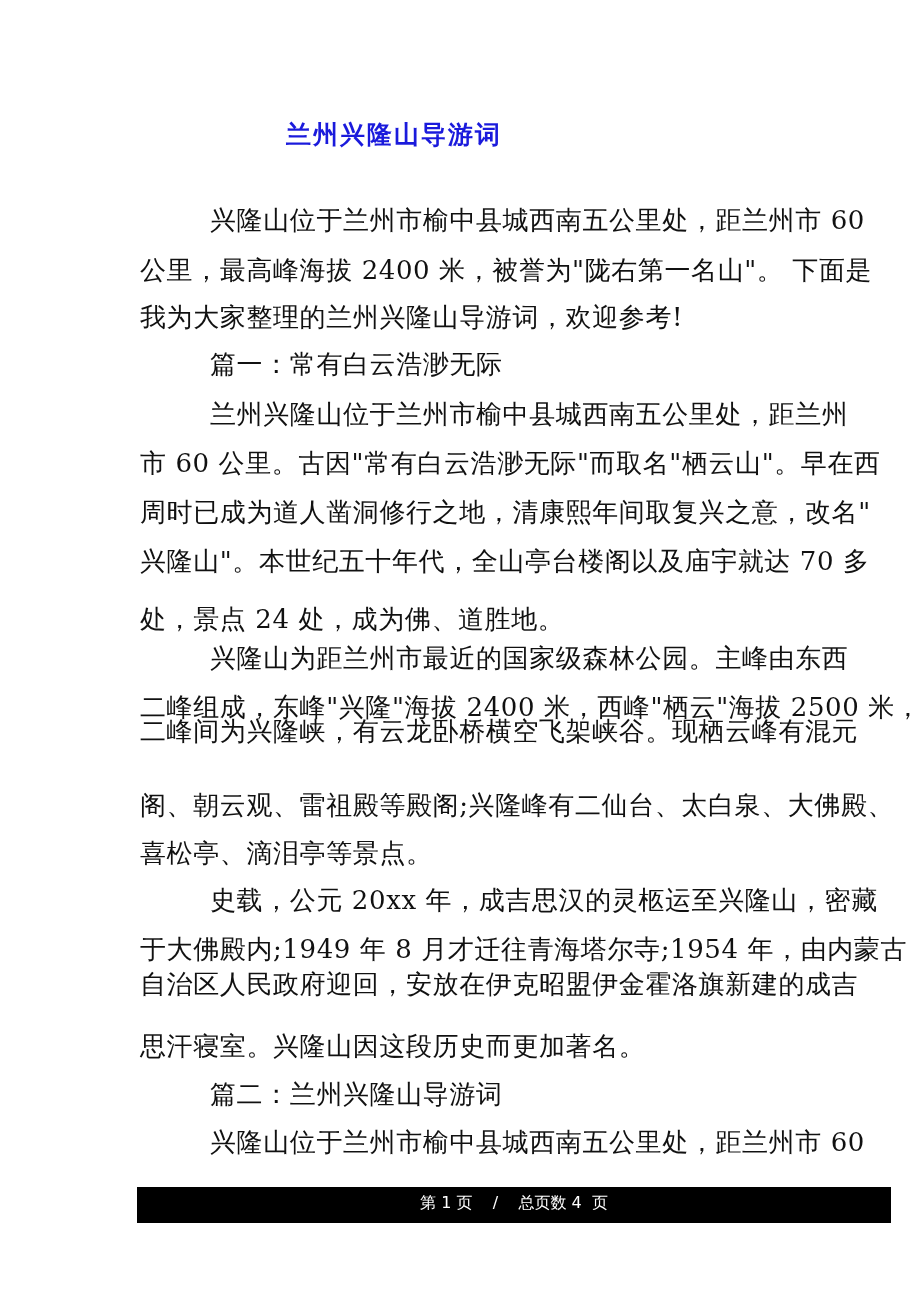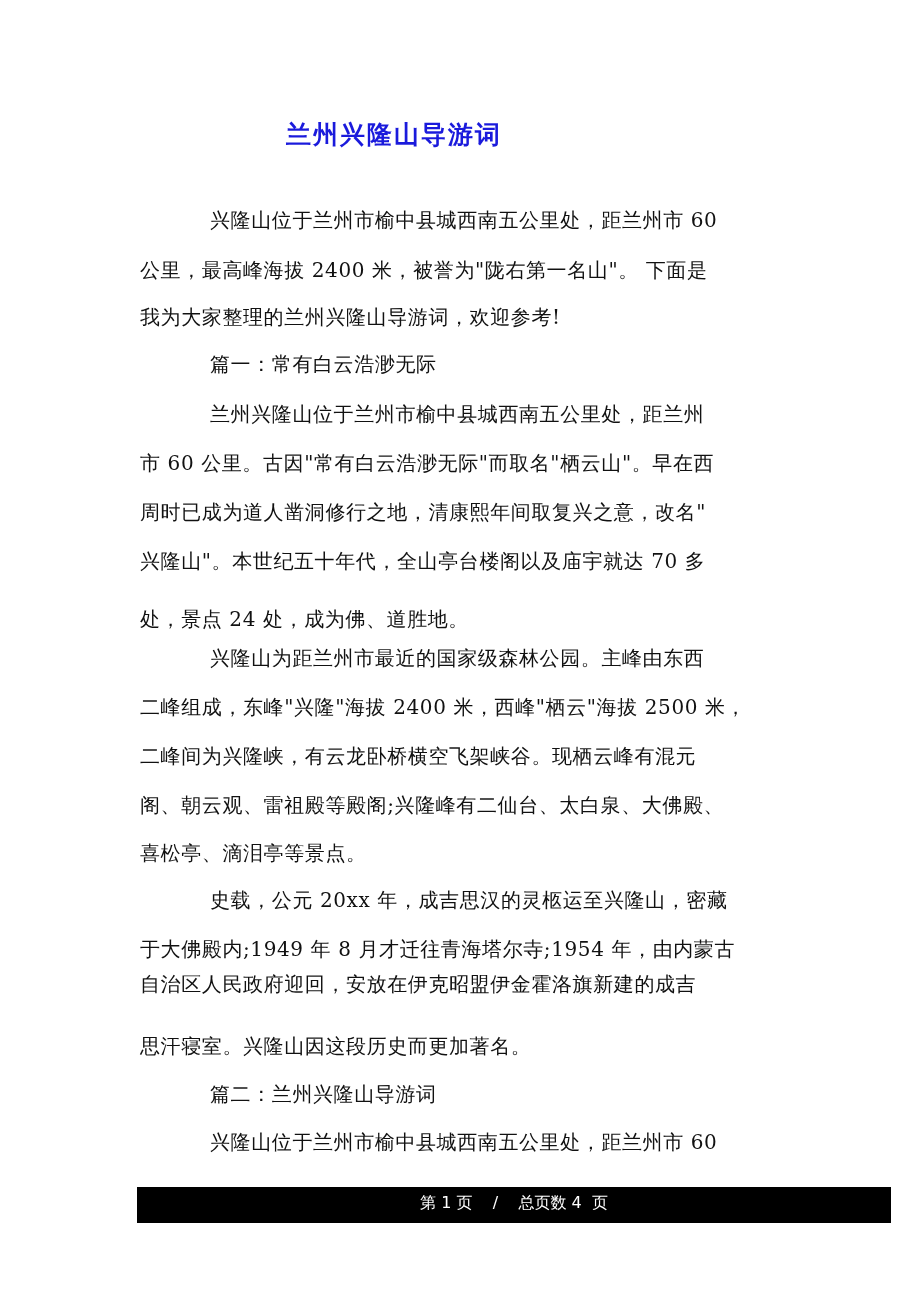--- a/index.html
+++ b/index.html
@@ -1,21 +1,21 @@
 <!DOCTYPE html>
 <html><head>
 <meta charset="utf-8">
 <style>
   html, body { margin: 0; padding: 0; background: #ffffff; }
   body { width: 920px; height: 1302px; position: relative; overflow: hidden;
          font-family: "DejaVu Serif", "Liberation Serif", serif; color: #111; }
   .title { position: absolute; top: 118px; left: 0; width: 788px; text-align: center;
            font-family: "DejaVu Sans", sans-serif; font-weight: bold; font-size: 25px;
            color: #1a1adc; letter-spacing: 2px; }
-  .line { position: absolute; left: 140px; font-size: 20px; line-height: 30px;
+  .line { position: absolute; left: 140px; font-size: 26px; line-height: 30px;
           white-space: nowrap; letter-spacing: 0.6px; }
   .indent { left: 210px; }
   .footer { position: absolute; left: 137px; top: 1187px; width: 754px; height: 36px;
             background: #000; color: #fff; text-align: center;
             font-family: "DejaVu Sans", sans-serif; font-size: 16px; line-height: 32px;
             white-space: pre; }
 </style>
 </head>
 <body>
 
@@ -26,21 +26,21 @@
   <div class="line" style="top: 255px;">公里，最高峰海拔 2400 米，被誉为"陇右第一名山"。 下面是</div>
   <div class="line" style="top: 302px;">我为大家整理的兰州兴隆山导游词，欢迎参考!</div>
   <div class="line indent" style="top: 349px;">篇一：常有白云浩渺无际</div>
   <div class="line indent" style="top: 399px;">兰州兴隆山位于兰州市榆中县城西南五公里处，距兰州</div>
   <div class="line" style="top: 448px;">市 60 公里。古因"常有白云浩渺无际"而取名"栖云山"。早在西</div>
   <div class="line" style="top: 497px;">周时已成为道人凿洞修行之地，清康熙年间取复兴之意，改名"</div>
   <div class="line" style="top: 546px;">兴隆山"。本世纪五十年代，全山亭台楼阁以及庙宇就达 70 多</div>
   <div class="line" style="top: 604px; text-align: center;">处，景点 24 处，成为佛、道胜地。</div>
   <div class="line indent" style="top: 643px;">兴隆山为距兰州市最近的国家级森林公园。主峰由东西</div>
   <div class="line" style="top: 692px;">二峰组成，东峰"兴隆"海拔 2400 米，西峰"栖云"海拔 2500 米，</div>
-  <div class="line" style="top: 741px;">二峰间为兴隆峡，有云龙卧桥横空飞架峡谷。现栖云峰有混元</div>
+  <div class="line" style="top: 716px;">二峰间为兴隆峡，有云龙卧桥横空飞架峡谷。现栖云峰有混元</div>
   <div class="line" style="top: 790px;">阁、朝云观、雷祖殿等殿阁;兴隆峰有二仙台、太白泉、大佛殿、</div>
   <div class="line" style="top: 838px;">喜松亭、滴泪亭等景点。</div>
   <div class="line indent" style="top: 885px;">史载，公元 20xx 年，成吉思汉的灵柩运至兴隆山，密藏</div>
   <div class="line" style="top: 934px; text-align: right;">于大佛殿内;1949 年 8 月才迁往青海塔尔寺;1954 年，由内蒙古</div>
   <div class="line" style="top: 969px;">自治区人民政府迎回，安放在伊克昭盟伊金霍洛旗新建的成吉</div>
   <div class="line" style="top: 1031px;">思汗寝室。兴隆山因这段历史而更加著名。</div>
   <div class="line indent" style="top: 1079px;">篇二：兰州兴隆山导游词</div>
   <div class="line indent" style="top: 1127px;">兴隆山位于兰州市榆中县城西南五公里处，距兰州市 60</div>
 </div>
 

